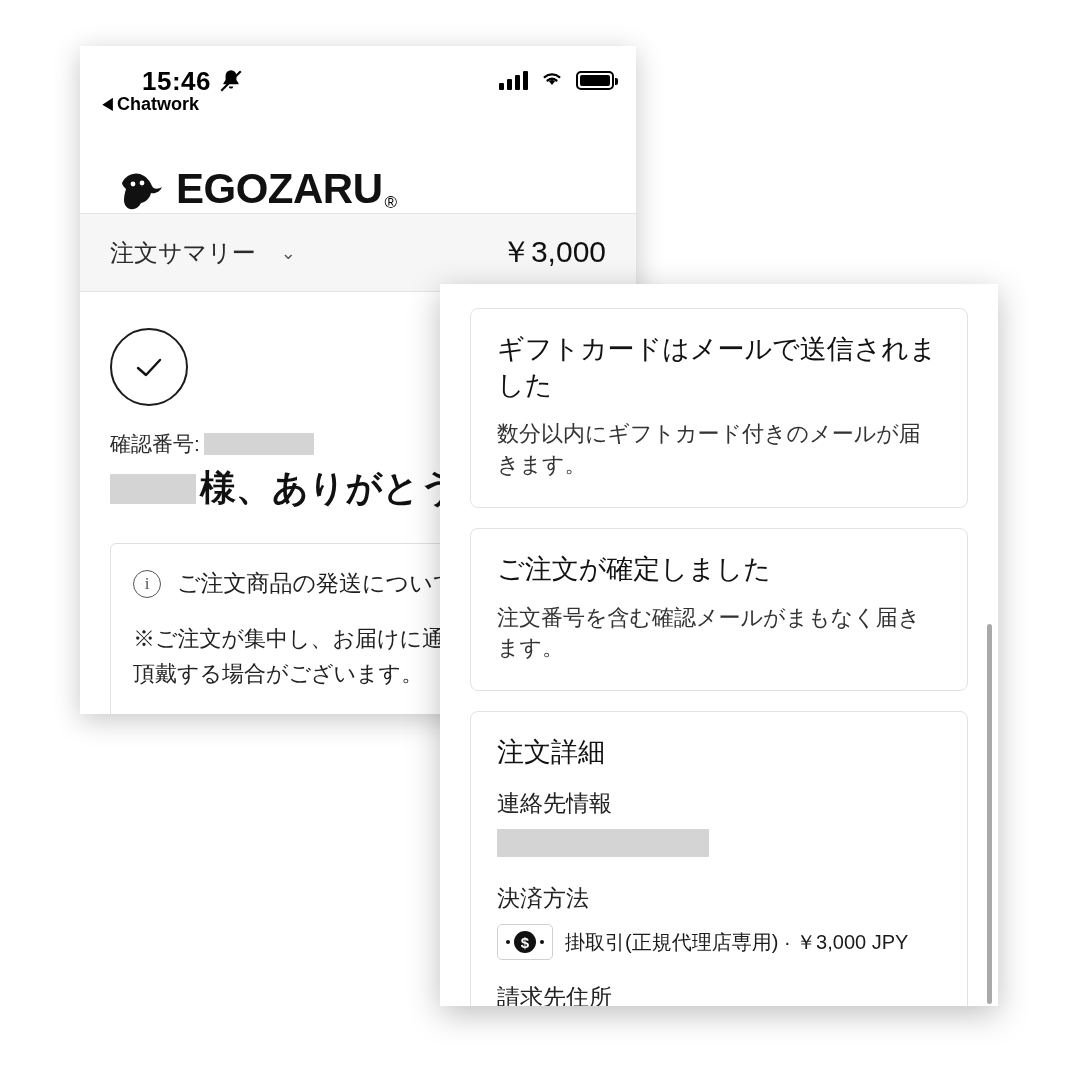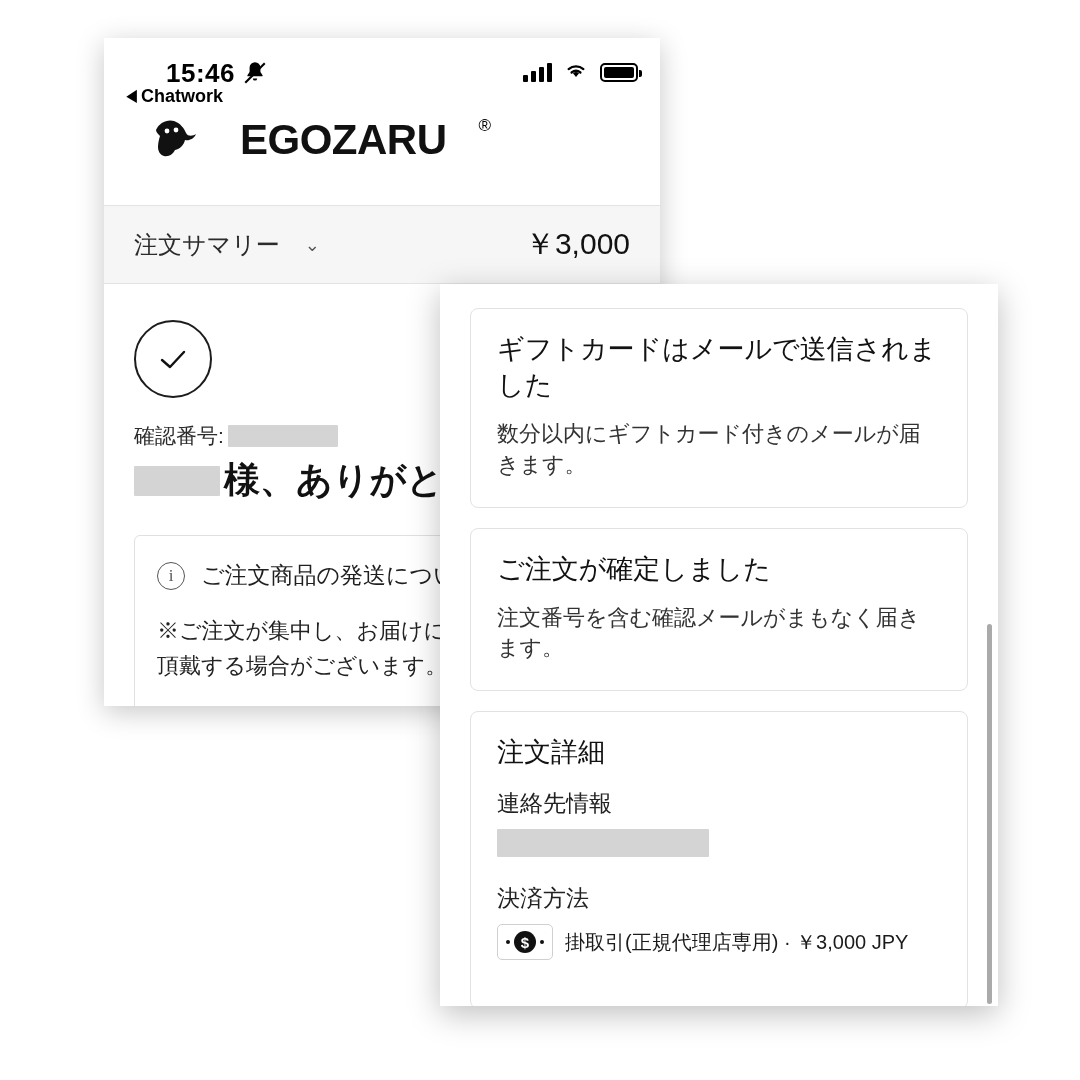--- a/index.html
+++ b/index.html
@@ -12,27 +12,26 @@
     background: #ffffff;
     font-family: "Liberation Sans", sans-serif;
     overflow: hidden;
     position: relative;
   }
 
   
   #back-panel {
     position: absolute;
     left: 80px;
-    top: 38px;
+    top: 46px;
     width: 556px;
     height: 668px;
     background: #ffffff;
     box-shadow: 0 6px 26px rgba(0,0,0,0.22);
     overflow: hidden;
-    margin-left: 24px;
   }
   #status-bar {
     position: relative;
     height: 78px;
   }
   #status-time {
     position: absolute;
     left: 62px;
     top: 20px;
     font-size: 26px;
@@ -108,24 +107,23 @@
     width: 100%;
     height: 100%;
     background: #000;
     border-radius: 2px;
   }
 
   #brand-bar {
     height: 90px;
     border-bottom: 1px solid #e3e3e3;
     display: flex;
-    align-items: flex-start;
-    padding-left: 46px;
-    box-sizing: border-box;
-    gap: 30px;
+    align-items: flex-end;
+    padding-left: 36px;
+    box-sizing: border-box;
   }
   #brand-logo-mark {
     width: 54px;
     height: 44px;
     margin-right: 6px;
     flex: none;
   }
   #brand-text {
     font-size: 42px;
     font-weight: 800;
@@ -429,17 +427,18 @@
     <p class="detail-h">決済方法</p>
     <div id="payment-row">
       <span id="payment-icon">
         <span class="dot"></span>
           <span class="coin">$</span>
           <span class="dot"></span>
       </span>
       <span id="payment-text">掛取引(正規代理店専用) · ￥3,000 JPY</span>
     </div>
 
+    <p class="detail-h">請求先住所</p>
     
   </div>
 
   <div id="front-scrollbar"></div>
 </div>
 
 </body></html>

